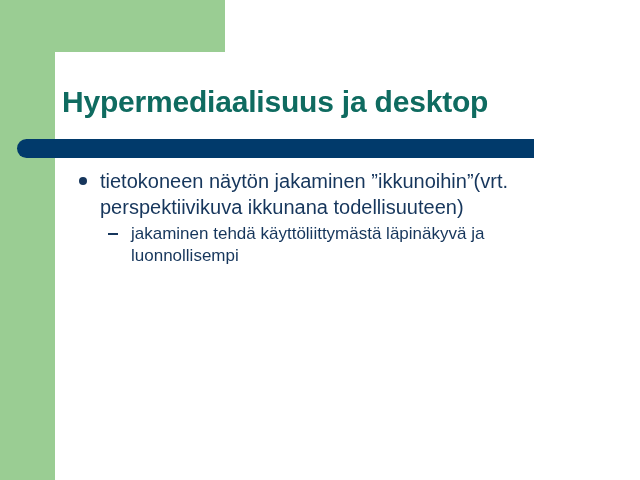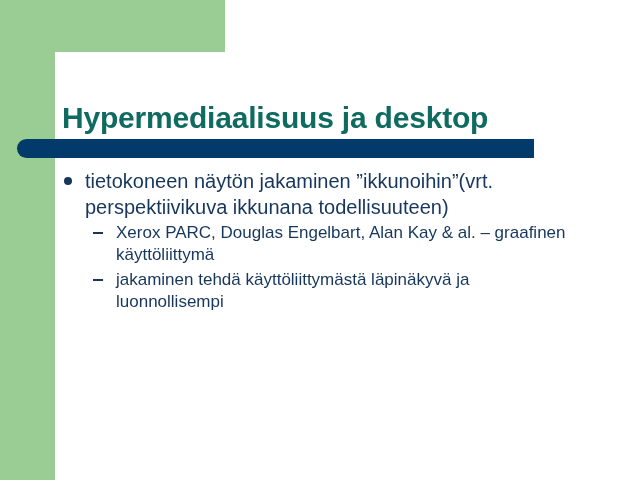--- a/index.html
+++ b/index.html
@@ -61,33 +61,33 @@
     width: 517px;
     height: 19px;
     background: #013a6b;
     border-top-left-radius: 10px;
     border-bottom-left-radius: 10px;
   }
 
   .slide-title {
     position: absolute;
     left: 62px;
-    top: 100px;
+    top: 84px;
     width: 520px;
     color: #0f6b60;
     font-size: 30px;
     font-weight: bold;
     letter-spacing: -0.2px;
     line-height: 36px;
     white-space: nowrap;
   }
 
   .body-area {
     position: absolute;
-    left: 59px;
+    left: 74px;
     top: 168px;
     width: 512px;
   }
 
   
   .bullet-l1 {
     position: relative;
     padding-left: 26px;
     color: #16365c;
     font-size: 20px;
@@ -142,21 +142,20 @@
 
   <div class="body-area">
 
     <div class="bullet-l1">
       <span class="marker-dot"></span>
       <span>tietokoneen näytön jakaminen ”ikkunoihin”(vrt. perspektiivikuva ikkunana todellisuuteen)</span>
 
       <div class="sublist">
         <div class="bullet-l2">
           <span class="marker-dash"></span>
-          <span>Xerox PARC, Douglas Engelbart, Alan Kay &amp; al. – graafinen käyttöliittymä</span>
         </div>
         <div class="bullet-l2">
           <span class="marker-dash"></span>
           <span>jakaminen tehdä käyttöliittymästä läpinäkyvä ja luonnollisempi</span>
         </div>
       </div>
     </div>
 
   </div>
 </div>

